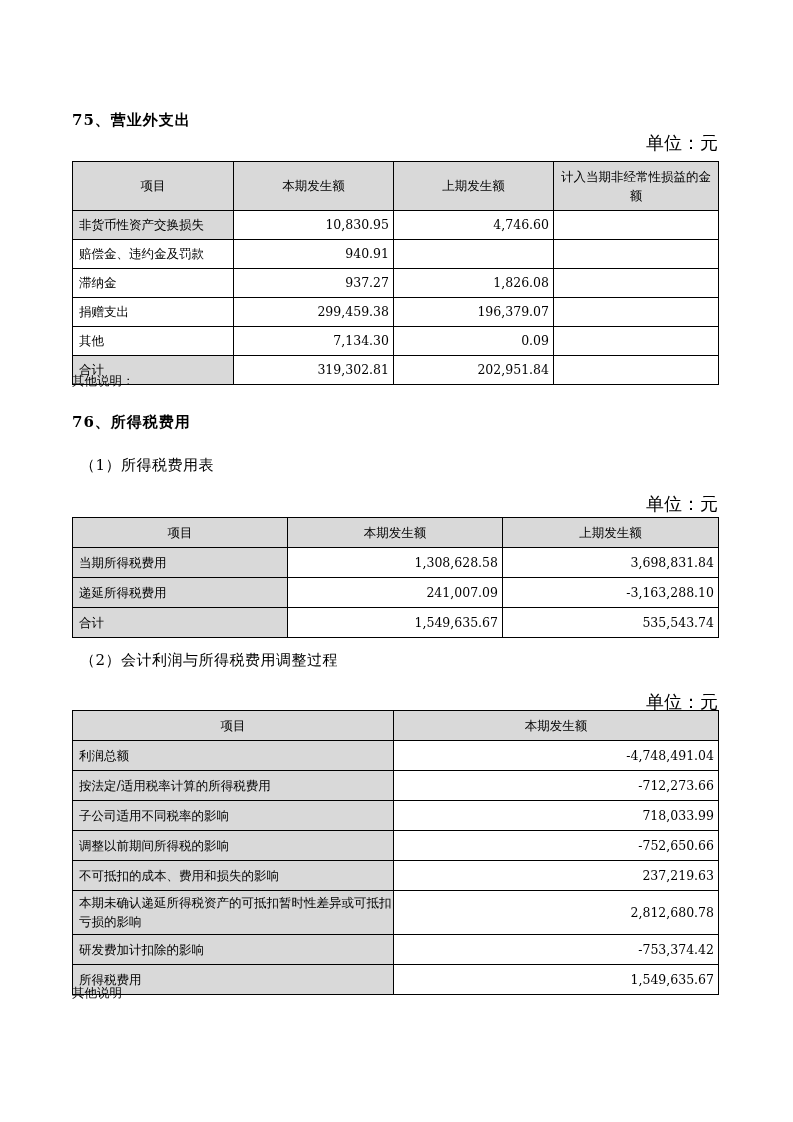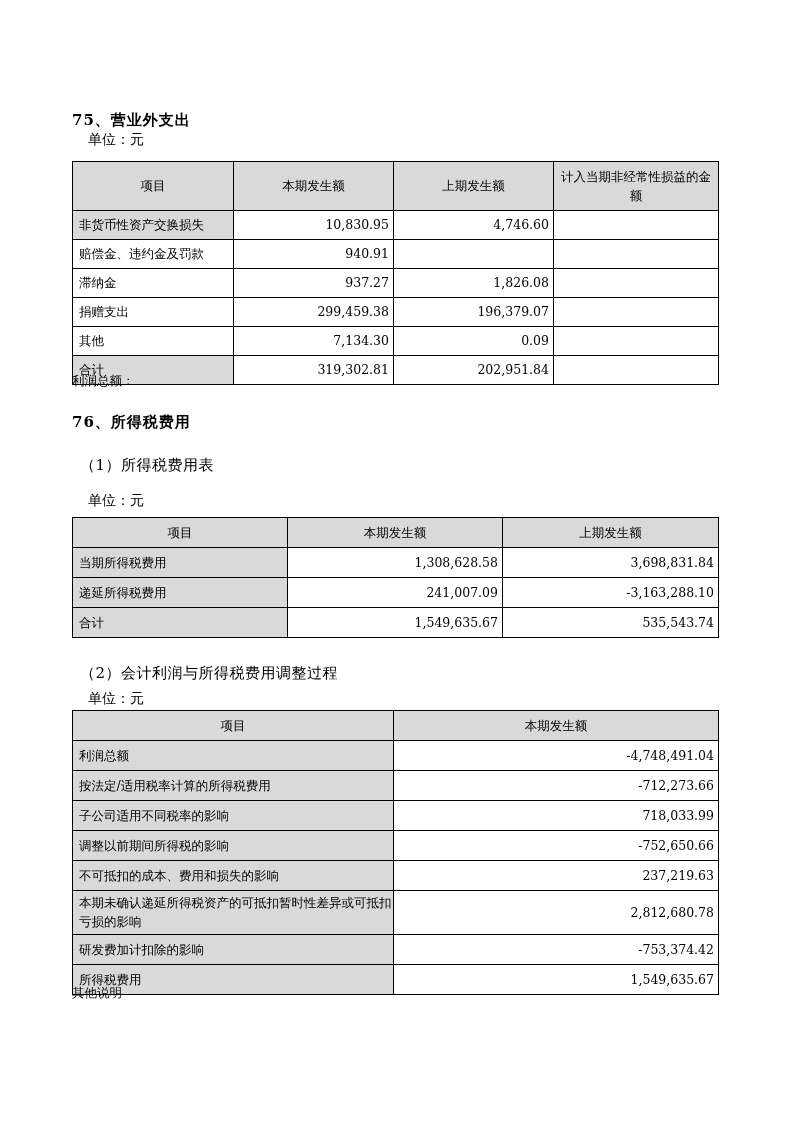--- a/index.html
+++ b/index.html
@@ -14,22 +14,22 @@
   .abs{position:absolute;}
   .h1{
     font-size:15px;font-weight:bold;
     letter-spacing:1px;
   }
   .h2{
     font-size:15px;font-weight:normal;
     letter-spacing:0.5px;
   }
   .unit{
-    width:646px;left:88px;text-align:left;
-    font-size:14px;
+    width:646px;left:72px;text-align:right;
+    font-size:18px;
   }
   .note{
     left:72px;font-size:12.5px;
   }
   table.fin{
     border-collapse:collapse;
     table-layout:fixed;
     font-size:12.5px;
   }
   table.fin th, table.fin td{
@@ -121,21 +121,21 @@
       </tr>
       <tr>
         <td class="lbl shade">合计</td>
         <td class="num">319,302.81</td>
         <td class="num">202,951.84</td>
         <td class="num"></td>
       </tr>
     </tbody>
 </table>
 
-<div class="abs note" style="top:373px;">利润总额：</div>
+<div class="abs note" style="top:373px;">其他说明：</div>
 
 <div class="abs h1" style="left:72px;top:413px;text-align:right;">76、所得税费用</div>
 
 <div class="abs h2" style="left:80px;top:456px;">（1）所得税费用表</div>
 
 <div class="abs unit" style="top:492px;">单位：元</div>
 
 <table class="fin abs" id="table2">
   <colgroup>
     <col style="width:215px">
@@ -161,21 +161,21 @@
         <td class="num">-3,163,288.10</td>
       </tr>
       <tr>
         <td class="lbl shade">合计</td>
         <td class="num">1,549,635.67</td>
         <td class="num">535,543.74</td>
       </tr>
     </tbody>
 </table>
 
-<div class="abs h2" style="left:80px;top:651px;margin-top:13px;">（2）会计利润与所得税费用调整过程</div>
+<div class="abs h2" style="left:80px;top:651px;">（2）会计利润与所得税费用调整过程</div>
 
 <div class="abs unit" style="top:690px;">单位：元</div>
 
 <table class="fin abs" id="table3">
   <colgroup>
     <col style="width:321px">
       <col style="width:325px">
   </colgroup>
   <thead>
       <tr>

